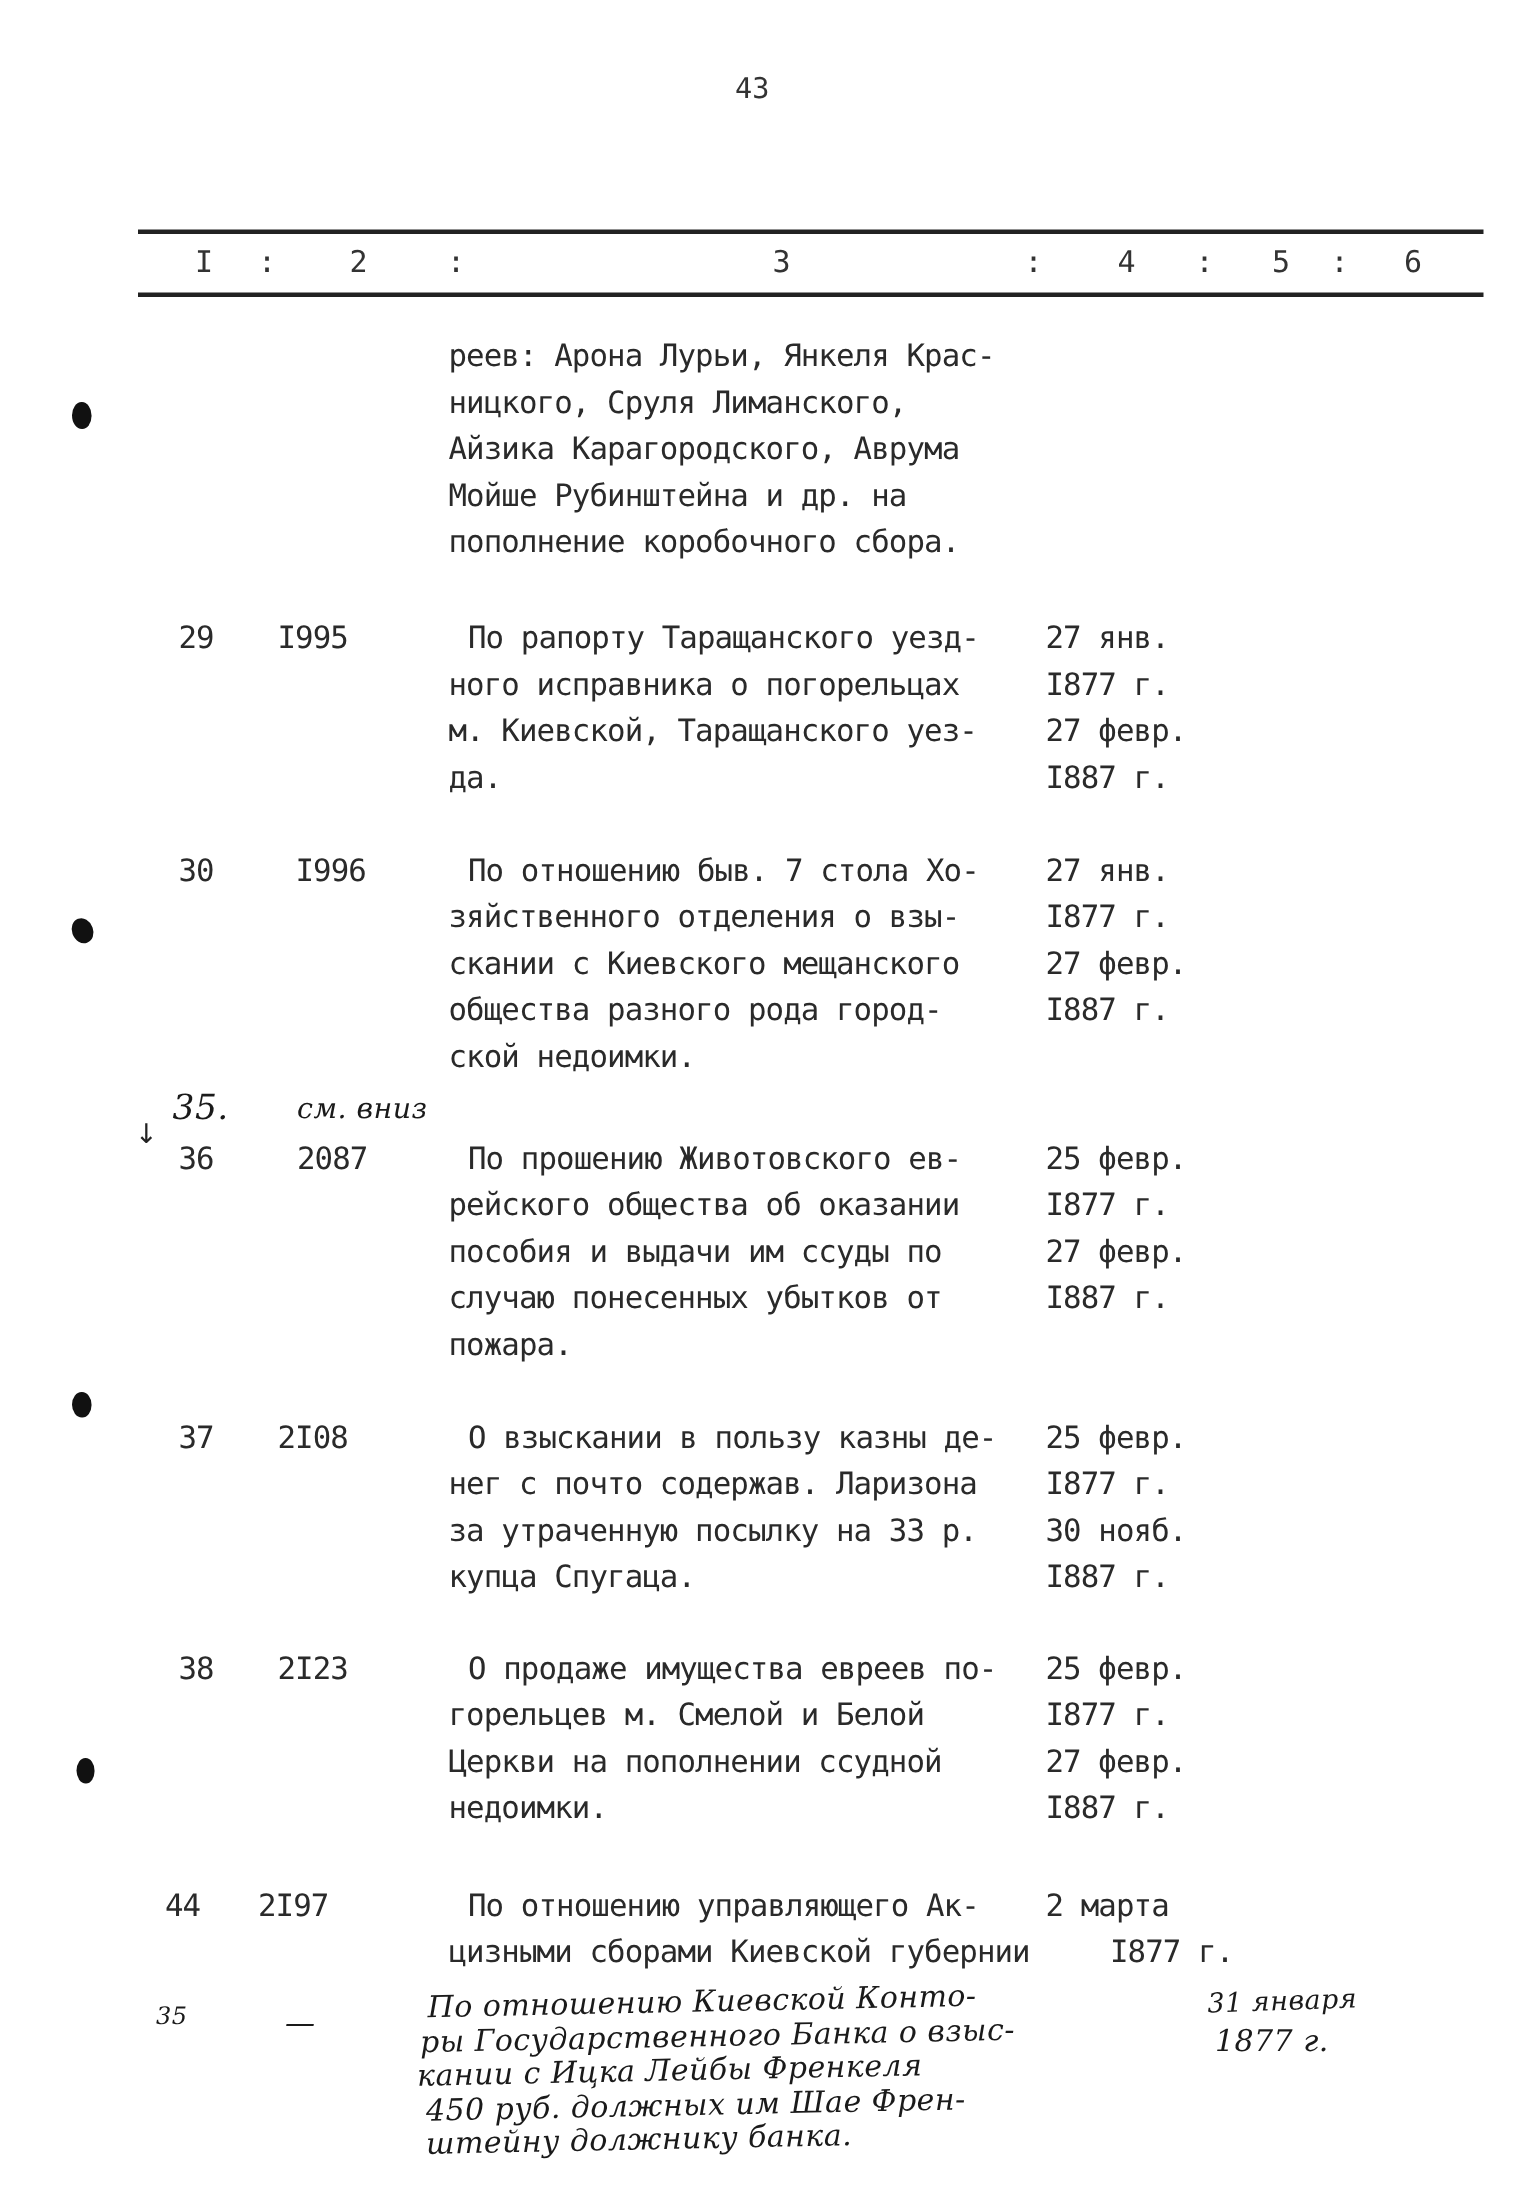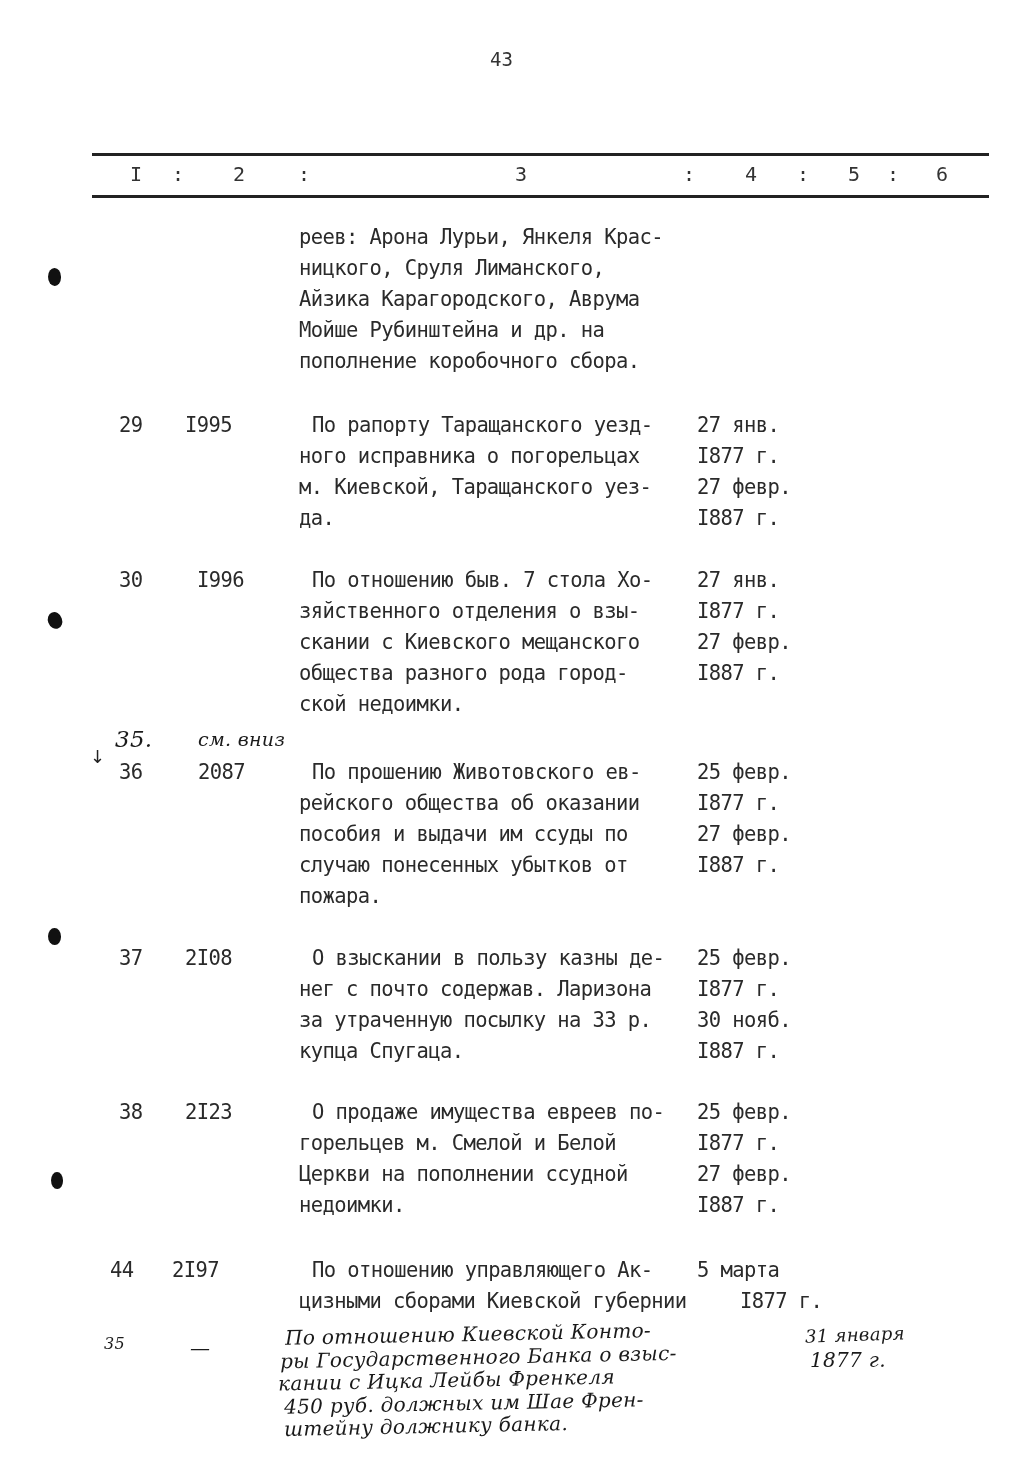--- a/index.html
+++ b/index.html
@@ -131,21 +131,21 @@
   <div class="col4" style="left:697px;top:31px;">I877 г.</div>
   <div class="col4" style="left:697px;top:62px;">27 февр.</div>
   <div class="col4" style="left:697px;top:93px;">I887 г.</div>
 </div>
 
 <div class="entry" style="left:0;top:1255px;">
   <div class="col1" style="left:110px;top:0;">44</div>
   <div class="col2" style="left:172px;top:0;">2I97</div>
   <div class="col3" style="left:312px;top:0;">По отношению управляющего Ак-</div>
   <div class="col3" style="left:299px;top:31px;">цизными сборами Киевской губернии</div>
-  <div class="col4" style="left:697px;top:0;">5 марта</div>
+  <div class="col4" style="left:697px;top:0;">2 марта</div>
   <div class="col4" style="left:740px;top:31px;">I877 г.</div>
 </div>
 
 <div>
   <div class="hand" style="left:104px;top:1334px;font-size:16px;">35</div>
   <div class="hand" style="left:190px;top:1336px;font-size:20px;">—</div>
   <div class="hand" style="left:285px;top:1322px;font-size:20px;transform:rotate(-1.2deg);">По отношению Киевской Конто-</div>
   <div class="hand" style="left:280px;top:1345px;font-size:20px;transform:rotate(-1.2deg);">ры Государственного Банка о взыс-</div>
   <div class="hand" style="left:278px;top:1368px;font-size:20px;transform:rotate(-1.2deg);">кании с Ицка Лейбы Френкеля</div>
   <div class="hand" style="left:284px;top:1391px;font-size:20px;transform:rotate(-1.2deg);">450 руб. должных им Шае Френ-</div>

